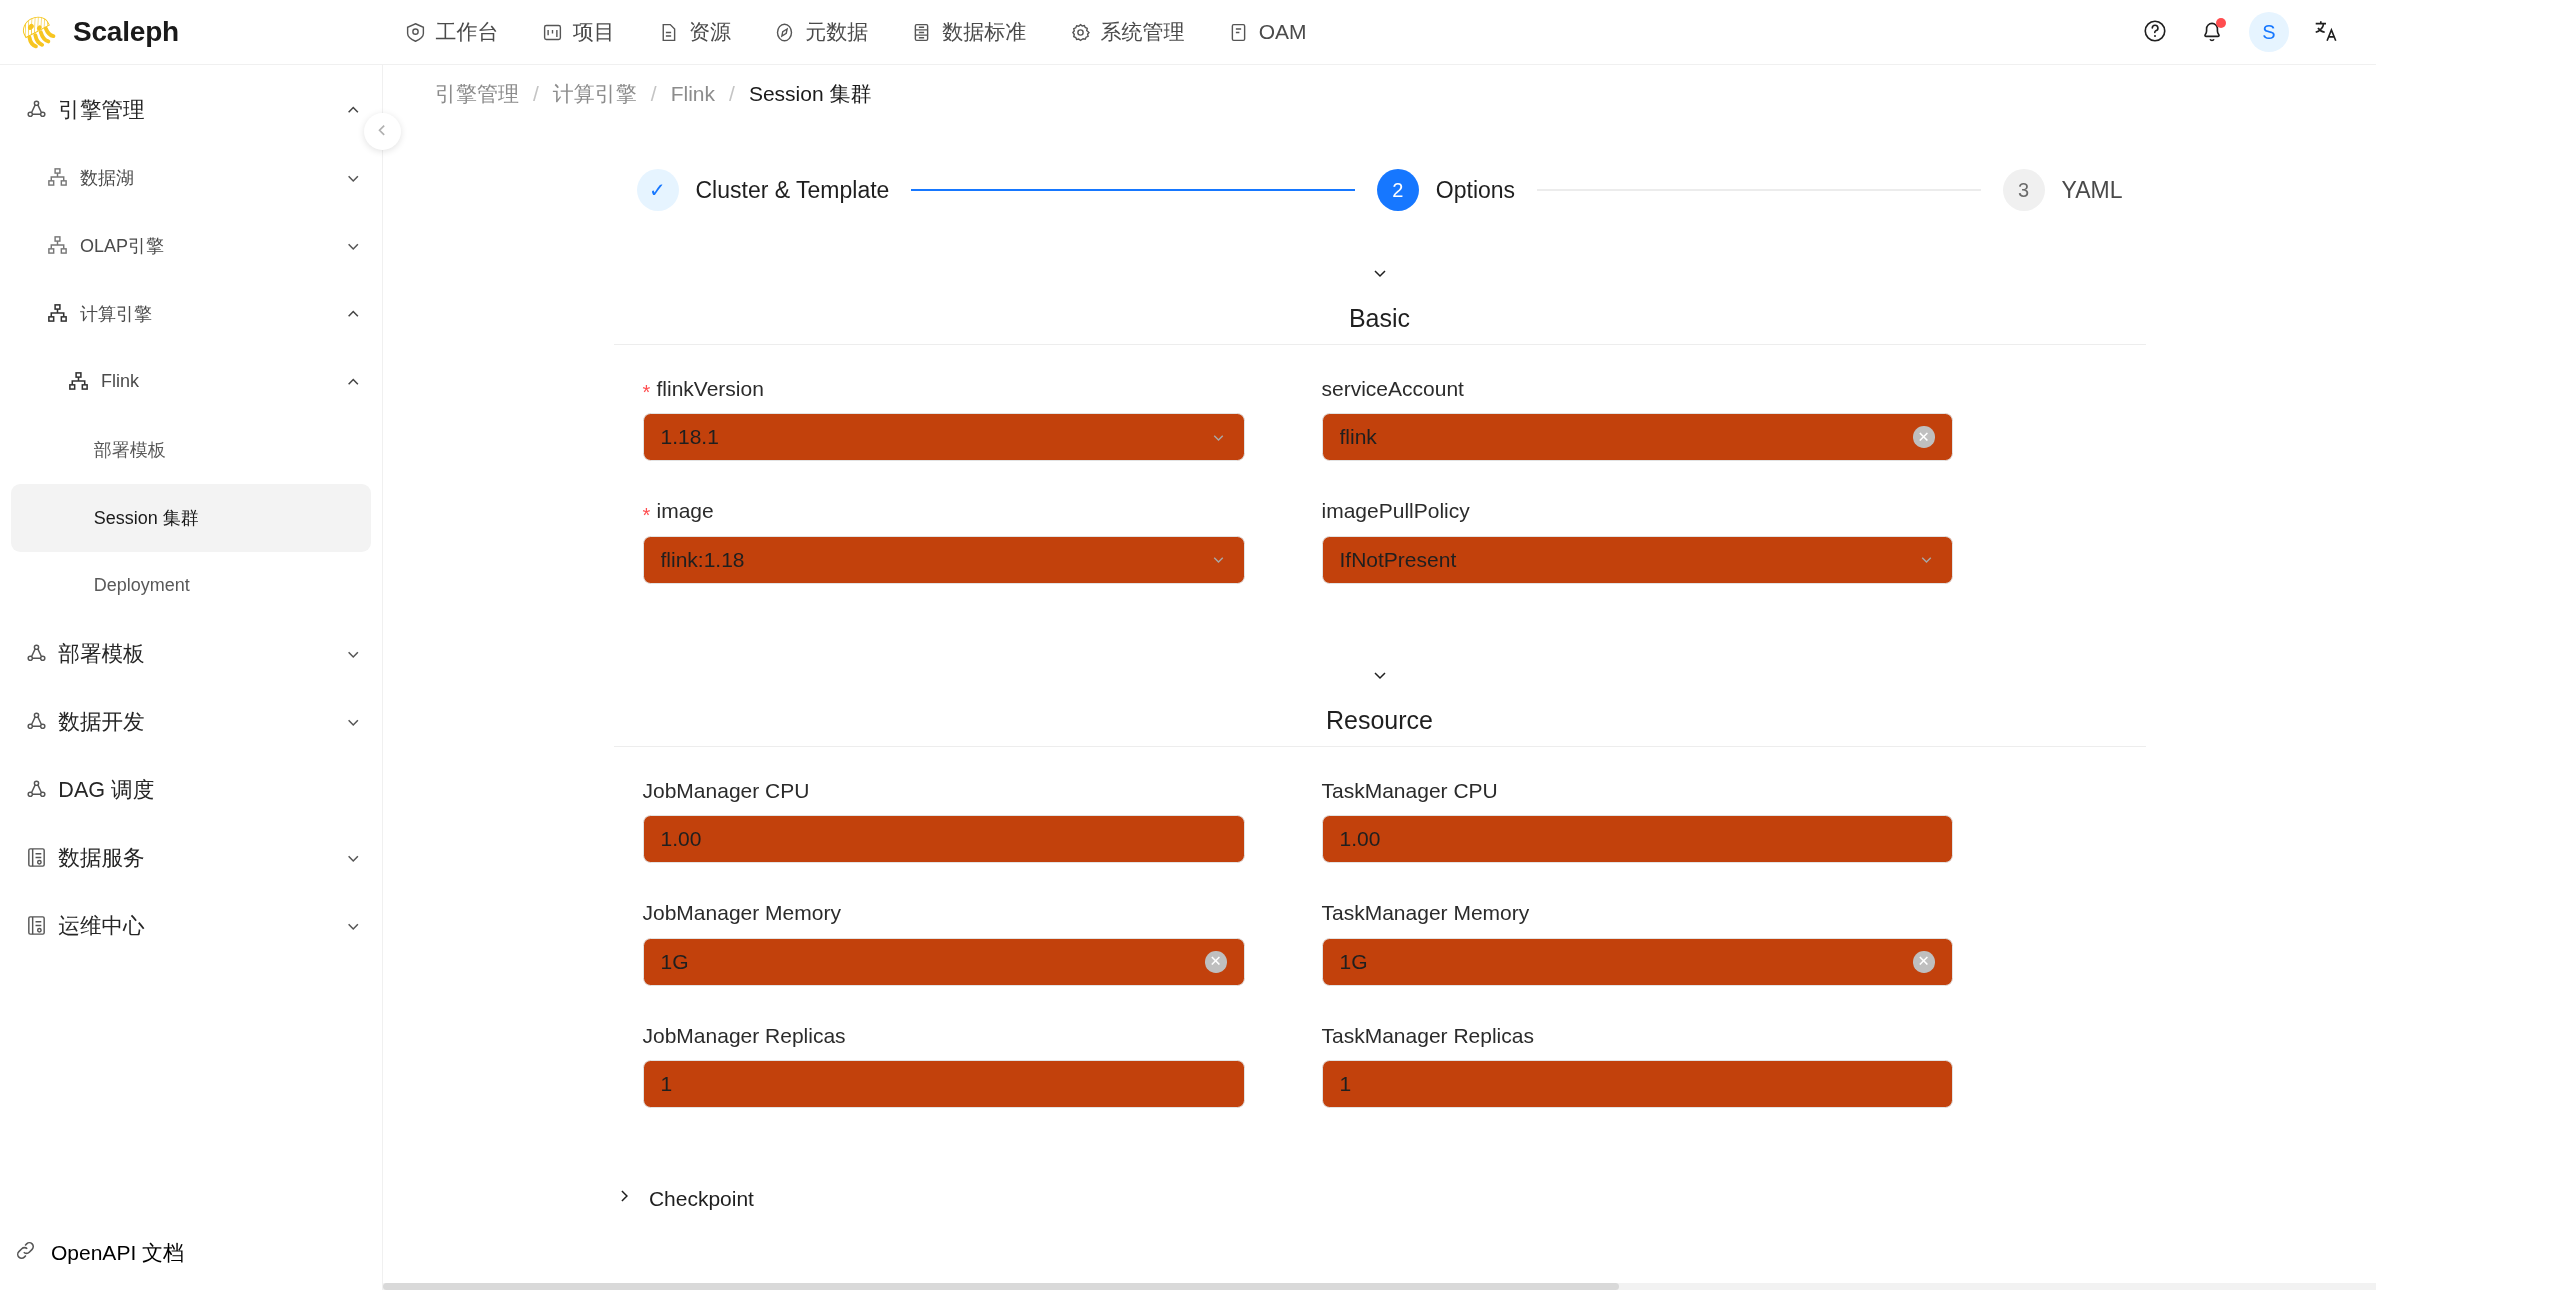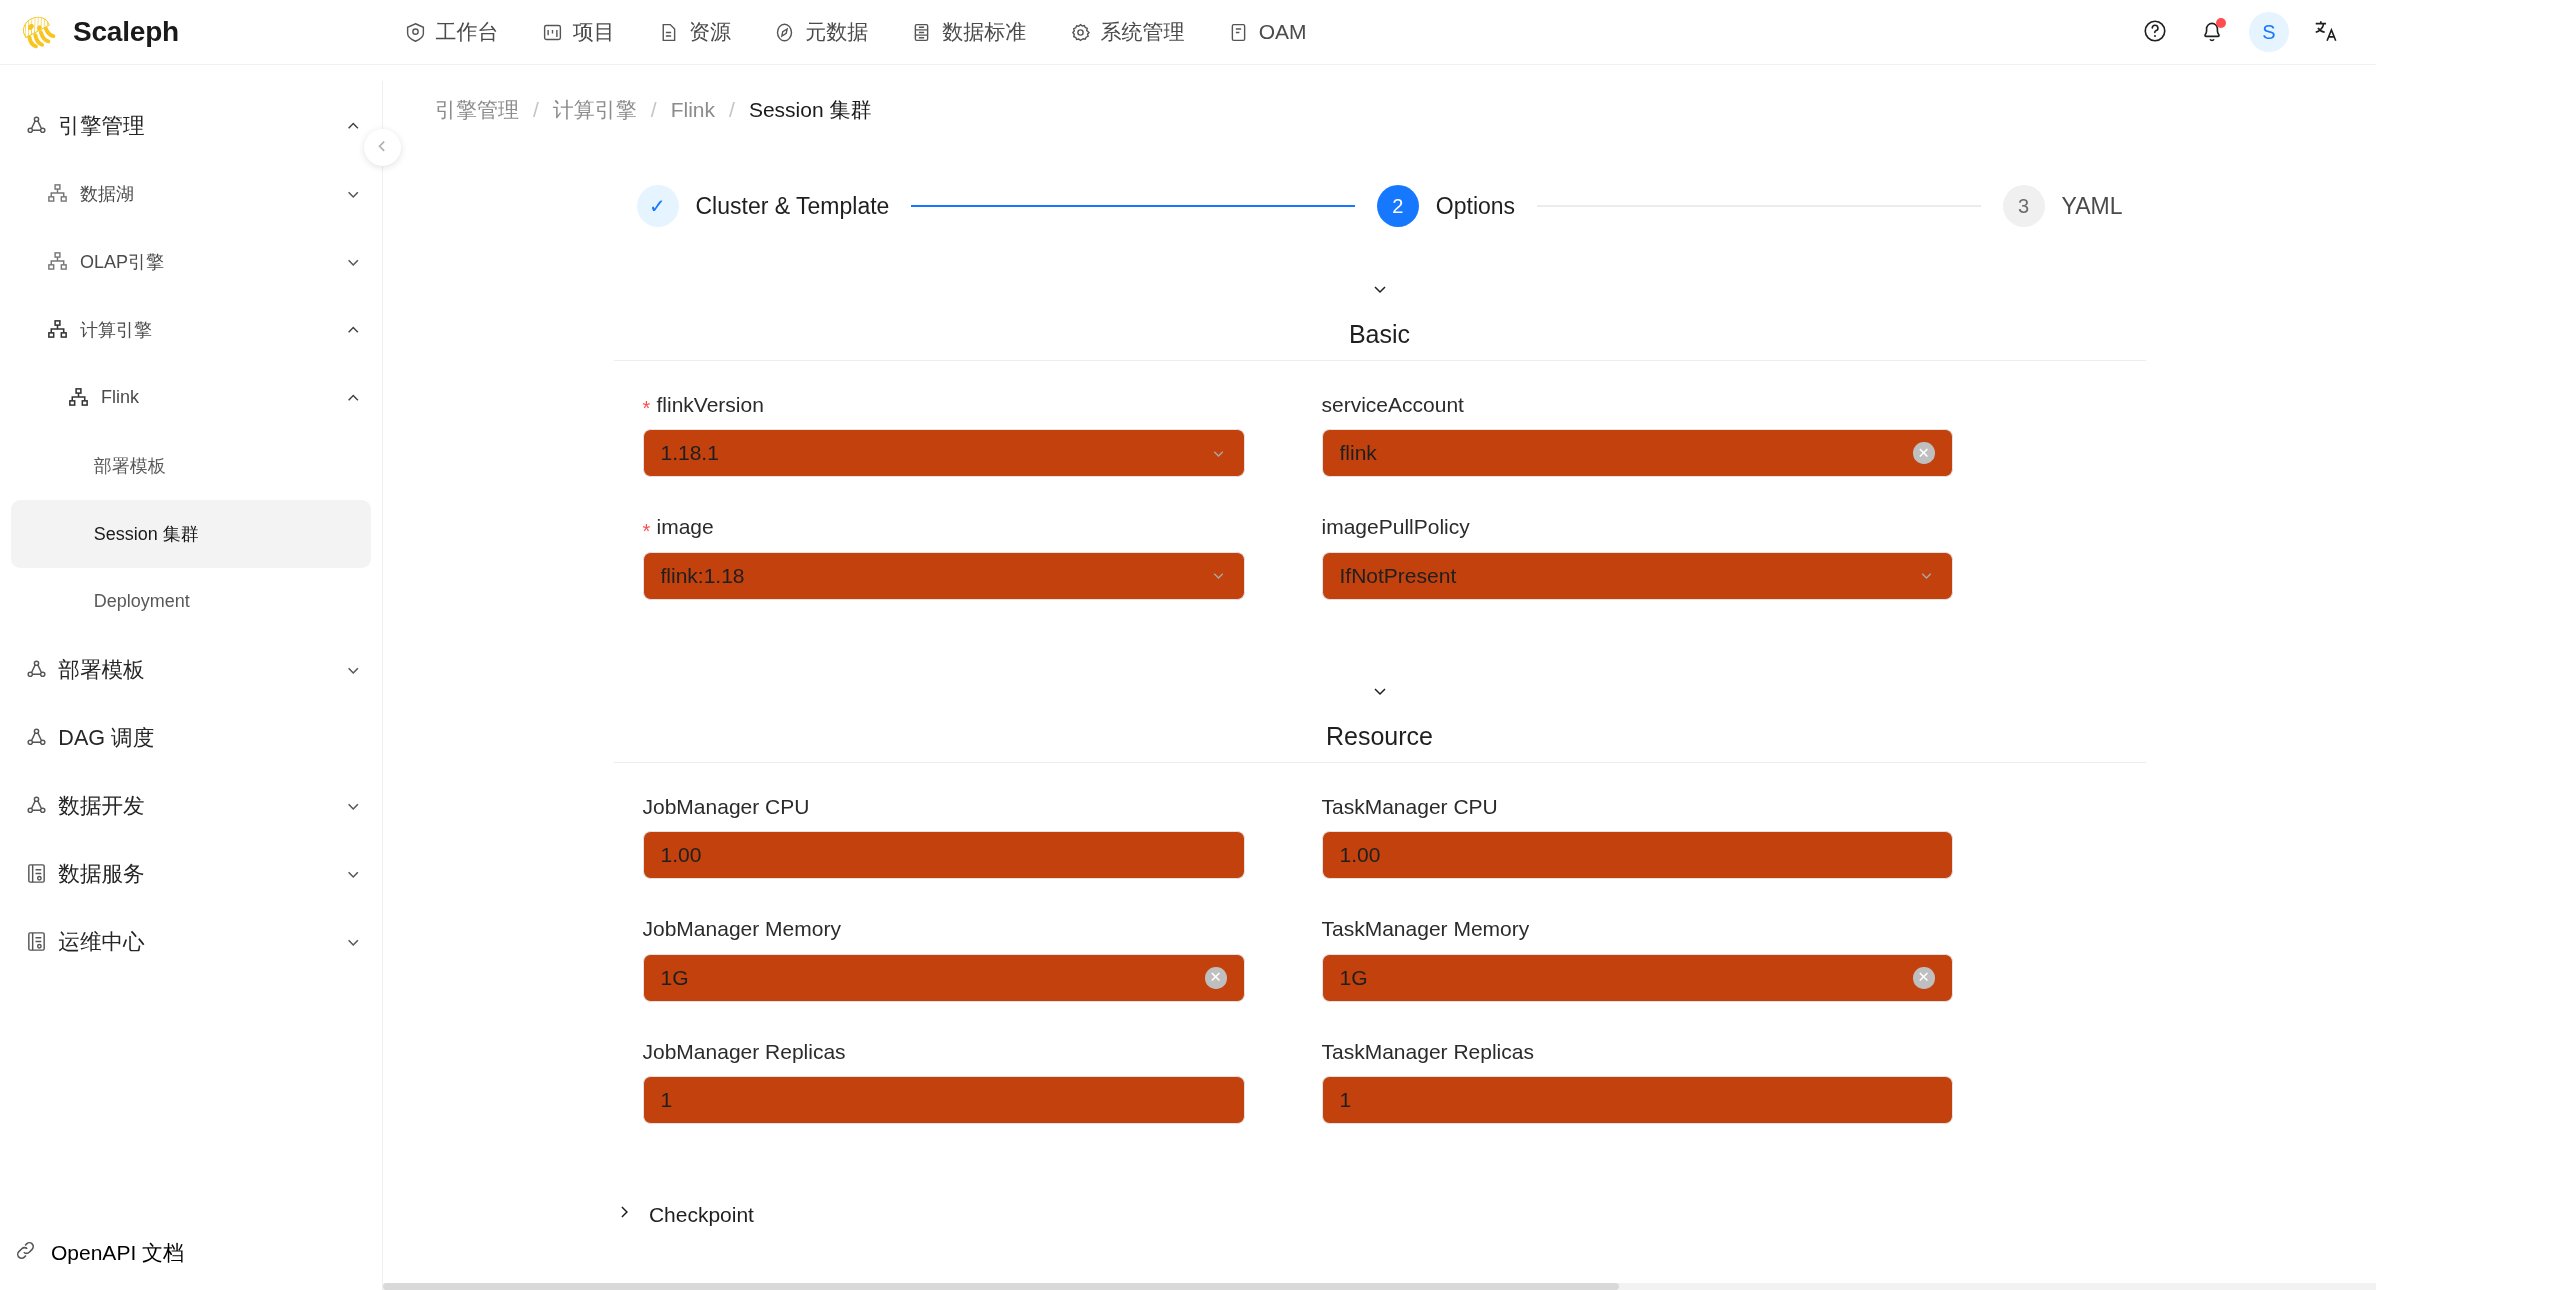--- a/index.html
+++ b/index.html
@@ -3,21 +3,21 @@
 <meta charset="utf-8">
 <style>
   * { box-sizing: border-box; margin: 0; padding: 0; }
   html, body {
     width: 2576px; height: 1290px;
     font-family: "Liberation Sans", sans-serif;
     background: #ffffff;
     color: #1f1f1f;
     overflow: hidden;
   }
-  .app { display: flex; flex-direction: column; width: 2376px; height: 1290px; gap: 16px; }
+  .app { display: flex; flex-direction: column; width: 2376px; height: 1290px; }
 
   
   .topbar {
     height: 65px; flex: 0 0 65px;
     display: flex; align-items: center;
     background: #ffffff;
     border-bottom: 0.8px solid #f0f0f0;
     position: relative;
     z-index: 20;
   }
@@ -449,38 +449,38 @@
 
         <div class="side-row lvl0">
           <span class="ico">
             <svg width="23" height="23" viewBox="0 0 24 24" fill="none" stroke="#555" stroke-width="1.5">
               <circle cx="12" cy="5.5" r="2.2"></circle>
                 <circle cx="5.5" cy="17" r="2.2"></circle>
                 <circle cx="18.5" cy="17" r="2.2"></circle>
               <path d="M10.5 7.4 L7 14.9 M13.5 7.4 L17 14.9 M7.7 17 h8.6"></path>
             </svg>
           </span>
-          <span class="lbl">DAG 调度</span>
+          <span class="lbl">数据开发</span>
+          <span class="arr">
+            <svg width="18.5" height="18.5" viewBox="0 0 24 24" fill="none" stroke="#555" stroke-width="2">
+                <path d="M6 9.5 L12 15.5 L18 9.5"></path>
+              </svg>
+          </span>
         </div>
 
         <div class="side-row lvl0">
           <span class="ico">
             <svg width="23" height="23" viewBox="0 0 24 24" fill="none" stroke="#555" stroke-width="1.5">
               <circle cx="12" cy="5.5" r="2.2"></circle>
                 <circle cx="5.5" cy="17" r="2.2"></circle>
                 <circle cx="18.5" cy="17" r="2.2"></circle>
               <path d="M10.5 7.4 L7 14.9 M13.5 7.4 L17 14.9 M7.7 17 h8.6"></path>
             </svg>
           </span>
-          <span class="lbl">数据开发</span>
-          <span class="arr">
-            <svg width="18.5" height="18.5" viewBox="0 0 24 24" fill="none" stroke="#555" stroke-width="2">
-                <path d="M6 9.5 L12 15.5 L18 9.5"></path>
-              </svg>
-          </span>
+          <span class="lbl">DAG 调度</span>
         </div>
 
         <div class="side-row lvl0">
           <span class="ico">
             <svg width="23" height="23" viewBox="0 0 24 24" fill="none" stroke="#555" stroke-width="1.5">
               <rect x="4" y="3" width="16" height="18" rx="1.5"></rect>
               <path d="M8 3 v18 M11 8 h6 M11 12 h6"></path>
               <circle cx="15" cy="17" r="1.8"></circle>
             </svg>
           </span>

